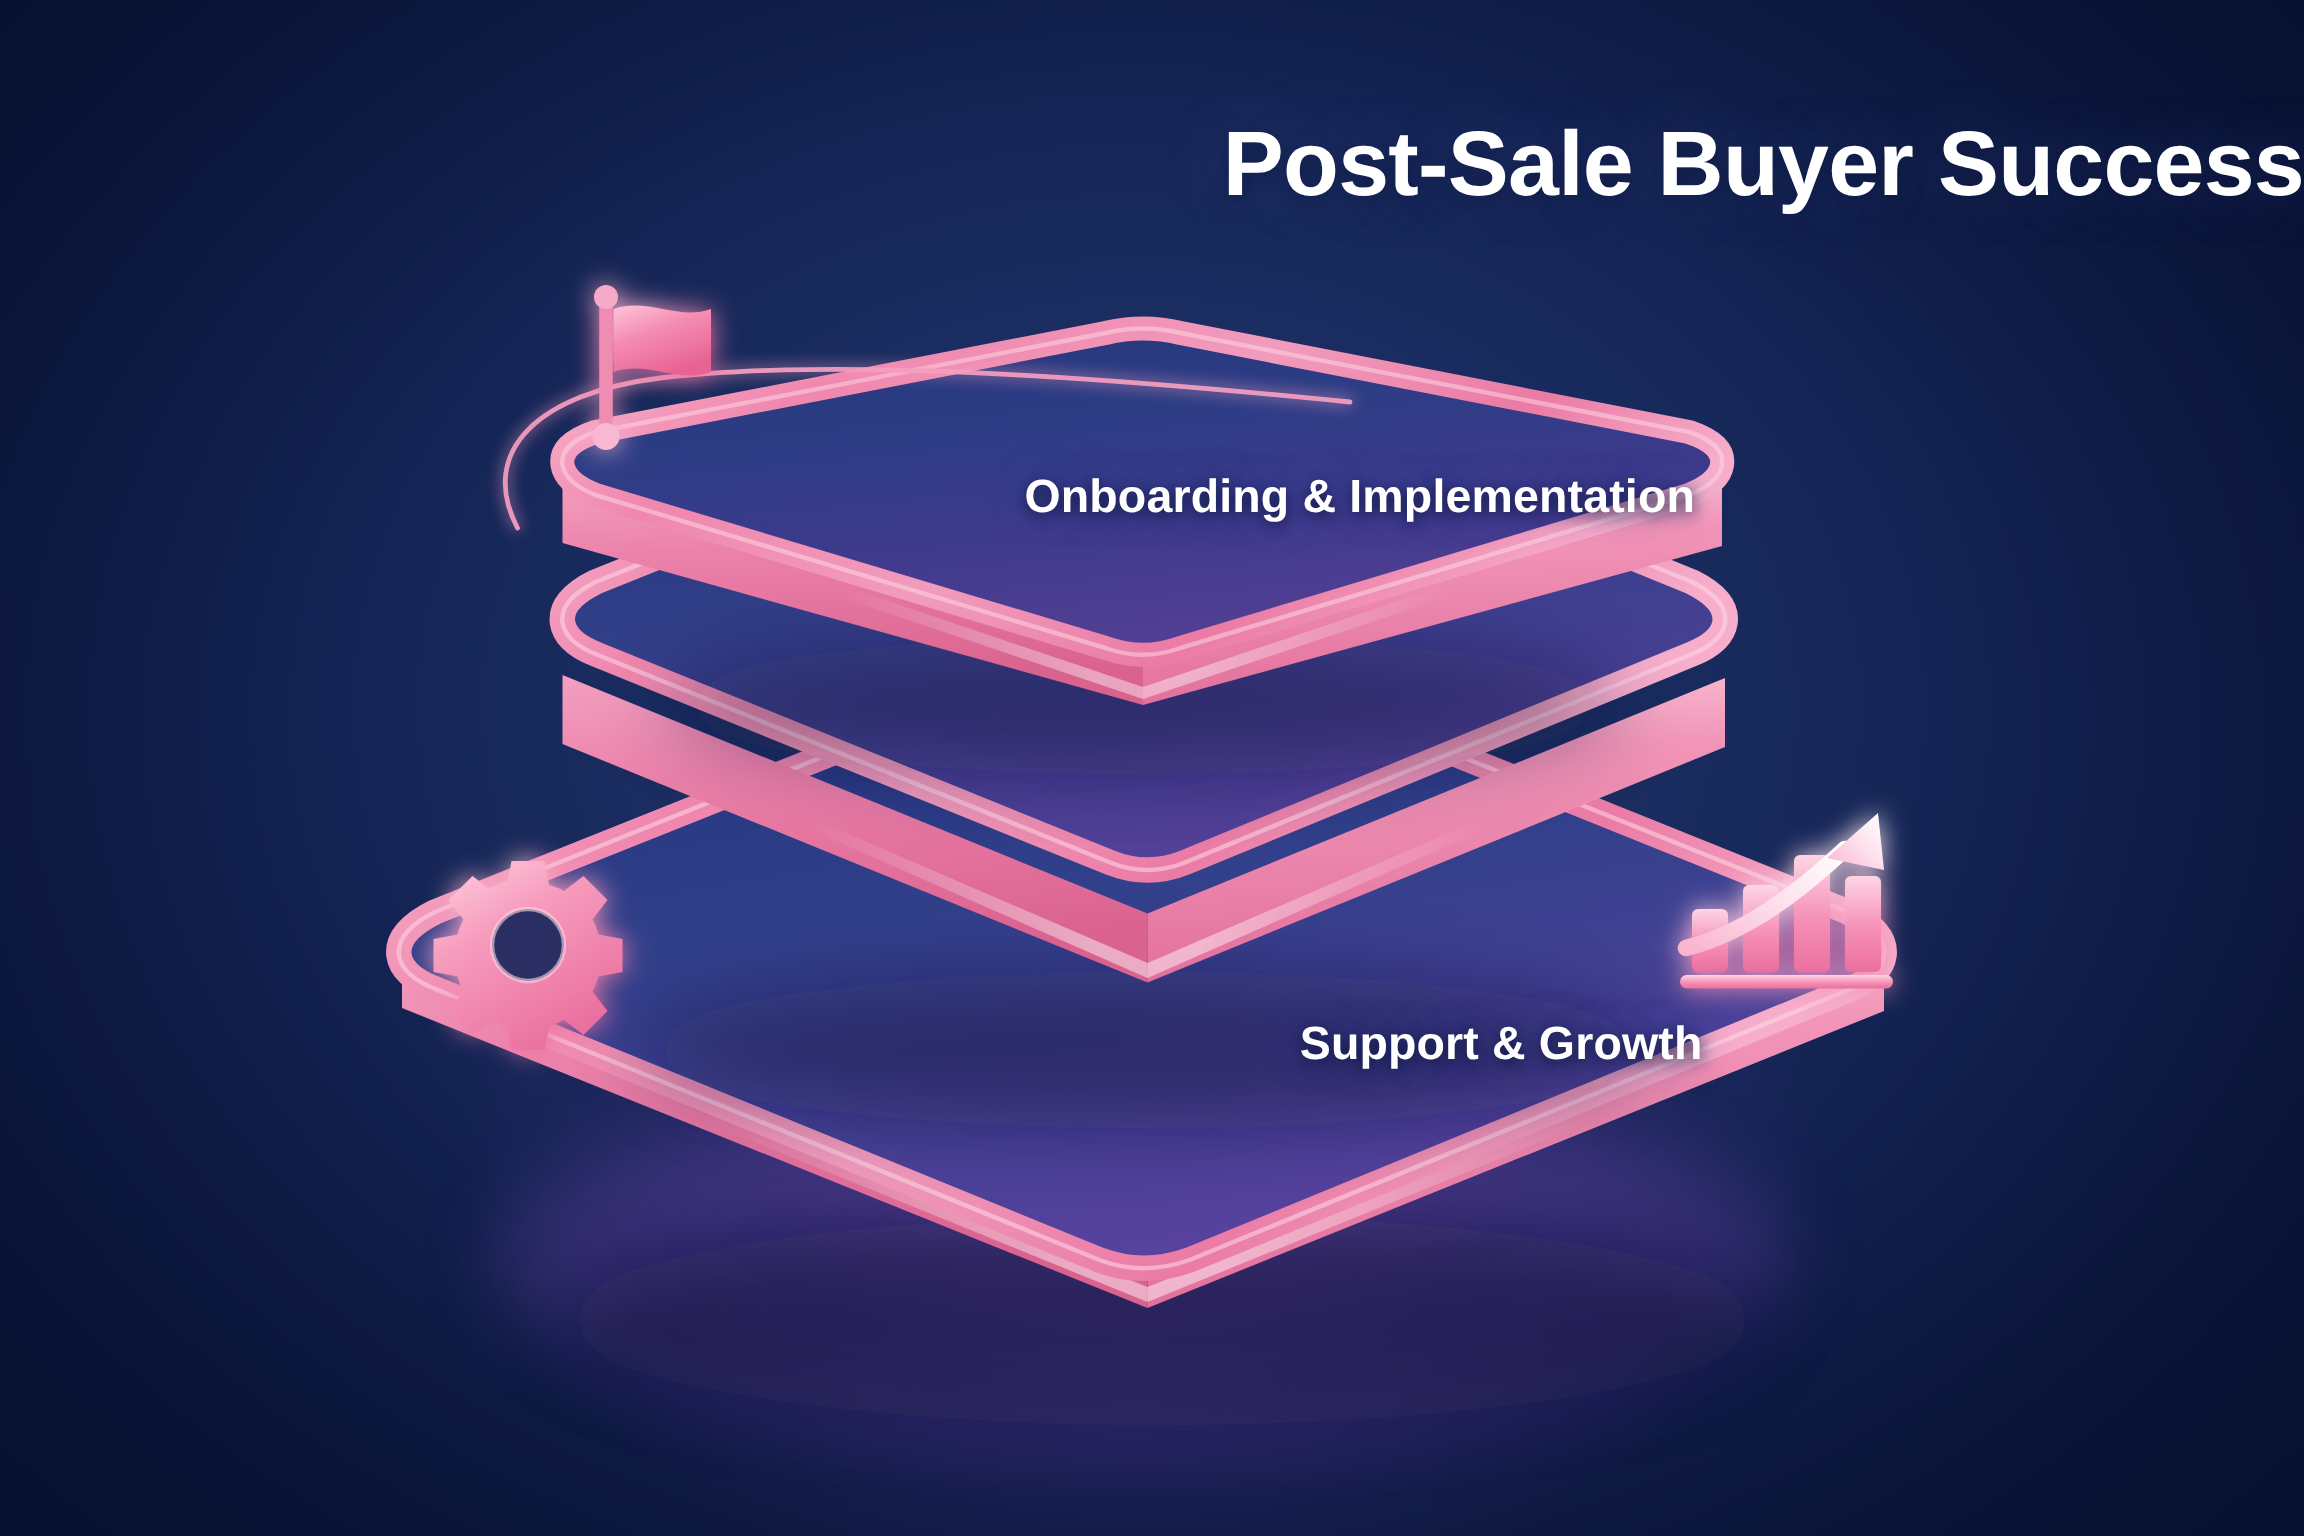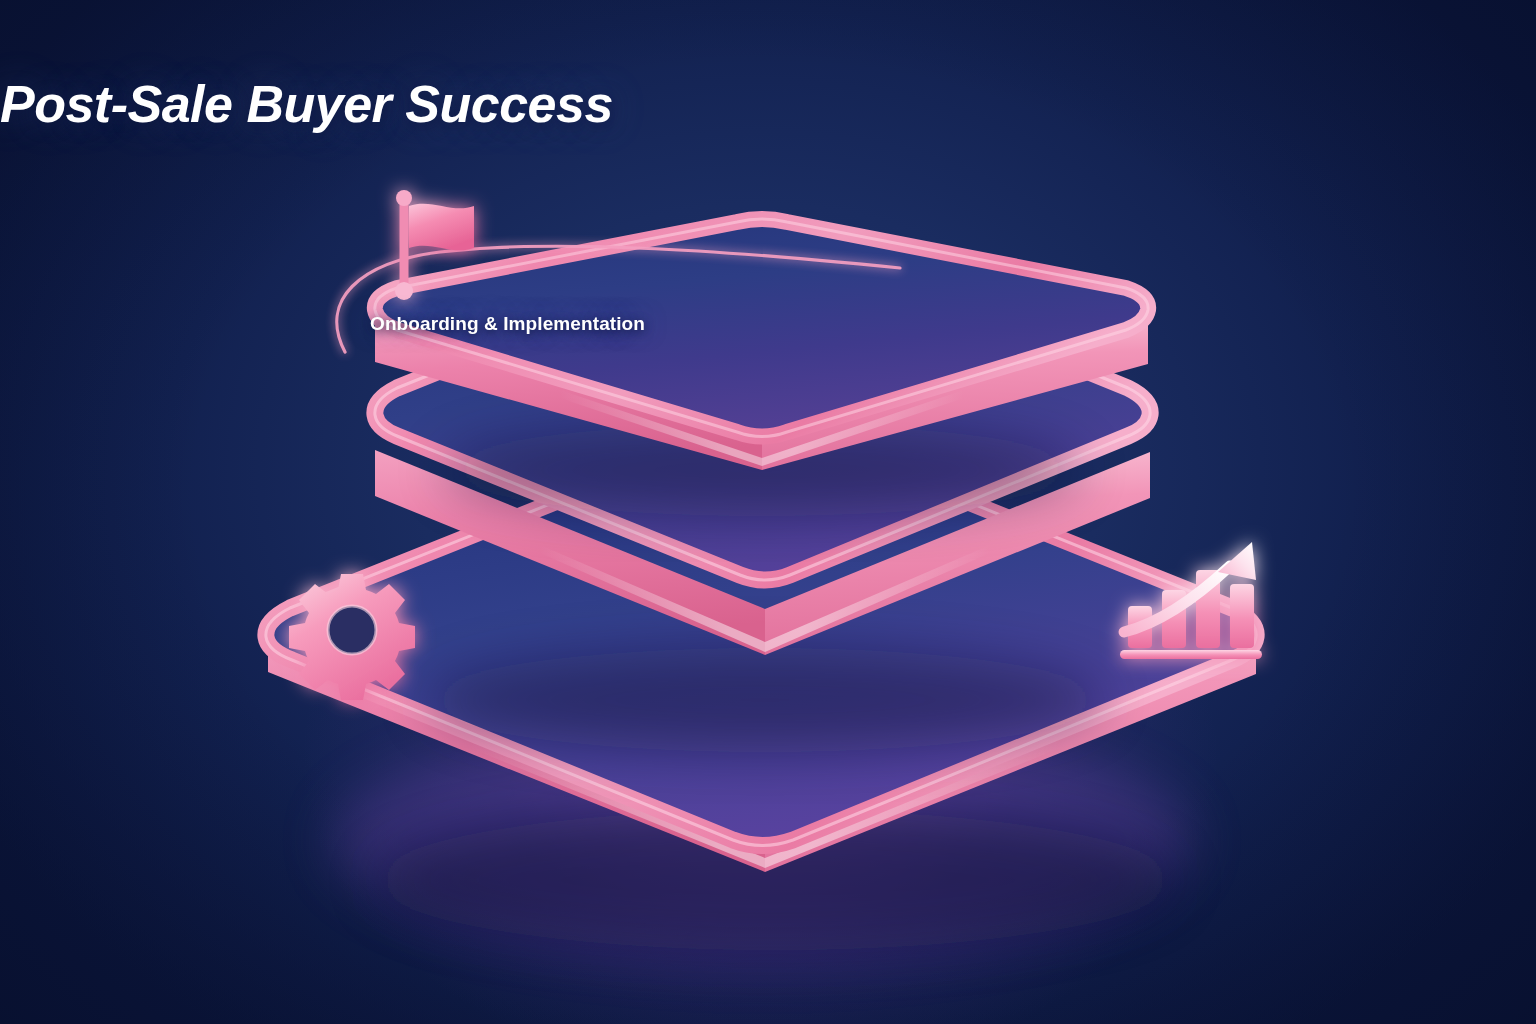--- a/index.html
+++ b/index.html
@@ -27,41 +27,40 @@
     inset: 0;
     pointer-events: none;
     background: radial-gradient(ellipse 1100px 820px at 50% 48%, rgba(0,0,0,0) 52%, rgba(4,10,32,0.55) 100%);
   }
 
   .title {
     position: absolute;
     top: 74px;
     left: 0;
     width: 1536px;
-    text-align: left;
-    font-size: 52px;
+    text-align: right;
+    font-size: 61px;
     font-weight: bold;
     color: #ffffff;
     letter-spacing: -0.5px;
     text-shadow: 0 3px 16px rgba(10,20,60,0.85), 0 0 38px rgba(120,150,230,0.30);
     z-index: 40;
-    font-style: italic;
   }
 
   #scene {
     position: absolute;
     inset: 0;
     z-index: 20;
   }
 
   .layer-label {
     position: absolute;
     width: 760px;
-    text-align: left;
-    font-size: 19px;
+    text-align: right;
+    font-size: 31px;
     font-weight: bold;
     color: #ffffff;
     letter-spacing: 0.1px;
     text-shadow: 0 2px 10px rgba(10,16,48,0.9), 0 0 22px rgba(60,90,190,0.55);
     z-index: 35;
     pointer-events: none;
   }
   #label-0 { left: 370px; top: 313px; }
   #label-1 { left: 373px; top: 495px; }
   #label-2 { left: 375px; top: 678px; }
@@ -266,14 +265,15 @@
       <rect x="44" y="62" width="24" height="58" rx="4" fill="url(#barGrad)"></rect>
       <rect x="78" y="42" width="24" height="78" rx="4" fill="url(#barGrad)"></rect>
       <rect x="112" y="56" width="24" height="64" rx="4" fill="url(#barGrad)"></rect>
       <rect x="2" y="122" width="142" height="9" rx="4.5" fill="url(#barGrad)"></rect>
       <path d="M6,104 C 46,94 82,66 112,38" fill="none" stroke="url(#arrowGrad)" stroke-width="11" stroke-linecap="round"></path>
       <path d="M134,14 L138,52 L100,44 Z" fill="url(#arrowGrad)"></path>
     </g>
   </svg>
 
   <div class="layer-label" id="label-0">Onboarding &amp; Implementation</div>
+  <div class="layer-label" id="label-2">Support &amp; Growth</div>
 
 </div>
 
 </body></html>

